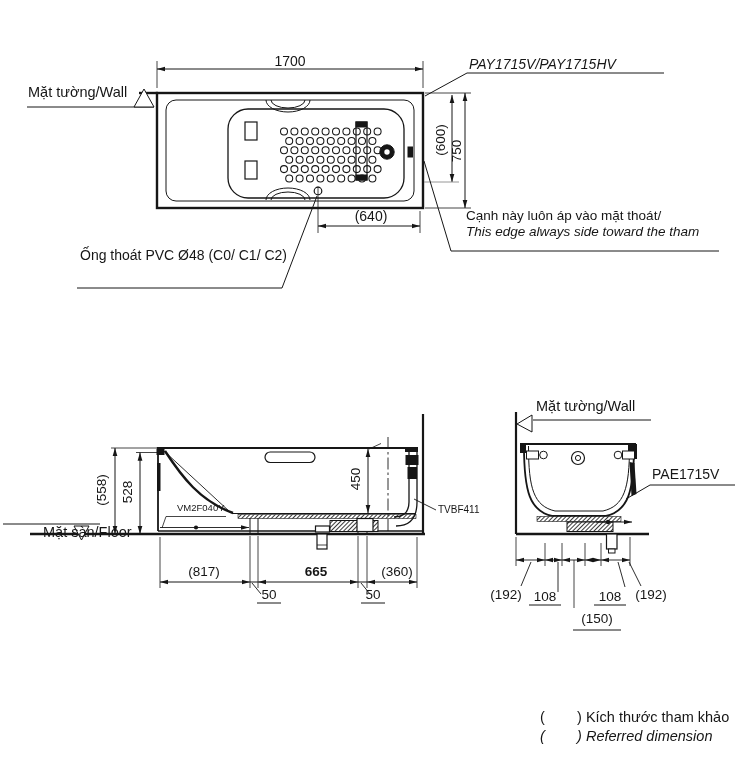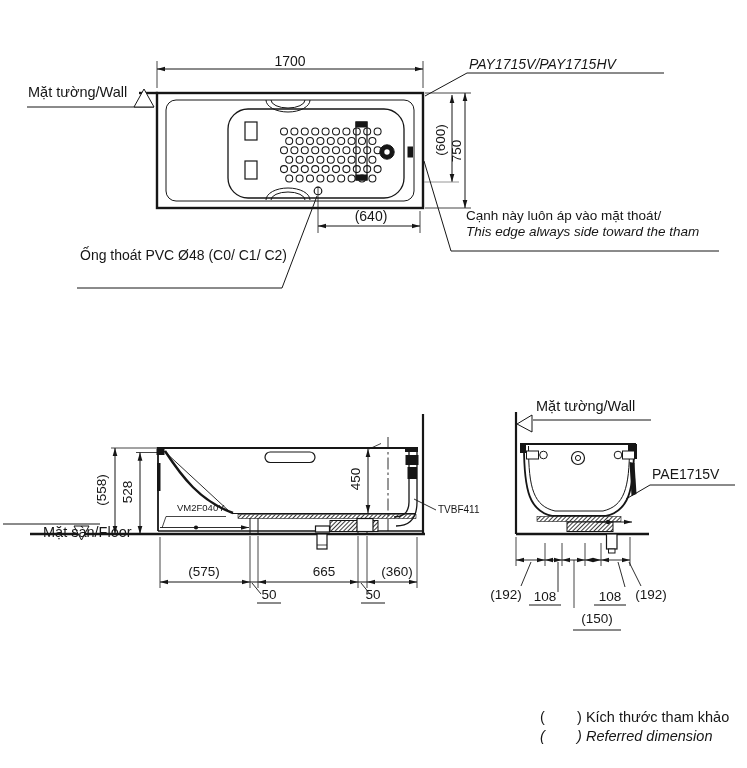--- a/index.html
+++ b/index.html
@@ -306,22 +306,22 @@
 <div class="t s13 i" style="left:466px;top:224px;">This edge always side toward the tham</div>
 <div class="t s14 c" style="left:371px;top:217px;">(640)</div>
 <div class="t s14" style="left:80px;top:248px;">Ống thoát PVC Ø48 (C0/ C1/ C2)</div>
 
 <div class="t s15" style="left:4px;top:524px;margin-left:39px;">Mặt sàn/Floor</div>
 <div class="t s13 v" style="left:102px;top:490px;">(558)</div>
 <div class="t s13 v" style="left:128px;top:492px;">528</div>
 <div class="t s13 v" style="left:356px;top:479px;">450</div>
 <div class="t s9" style="left:177px;top:503px;">VM2F040Y</div>
 <div class="t s12" style="left:438px;top:504px;">TVBF411</div>
-<div class="t s13 c" style="left:204px;top:572px;">(575)</div>
-<div class="t s13 c" style="left:324px;top:572px;">665</div>
+<div class="t s13 c" style="left:204px;top:572px;">(817)</div>
+<div class="t s13 c" style="left:316px;top:572px;font-weight:bold;">665</div>
 <div class="t s13 c" style="left:397px;top:572px;">(360)</div>
 <div class="t s13 c" style="left:269px;top:595px;">50</div>
 <div class="t s13 c" style="left:373px;top:595px;">50</div>
 
 <div class="t s15" style="left:536px;top:398px;">Mặt tường/Wall</div>
 <div class="t s14" style="left:652px;top:467px;">PAE1715V</div>
 <div class="t s13 c" style="left:506px;top:595px;">(192)</div>
 <div class="t s13 c" style="left:545px;top:597px;">108</div>
 <div class="t s13 c" style="left:597px;top:619px;">(150)</div>
 <div class="t s13 c" style="left:610px;top:597px;">108</div>

